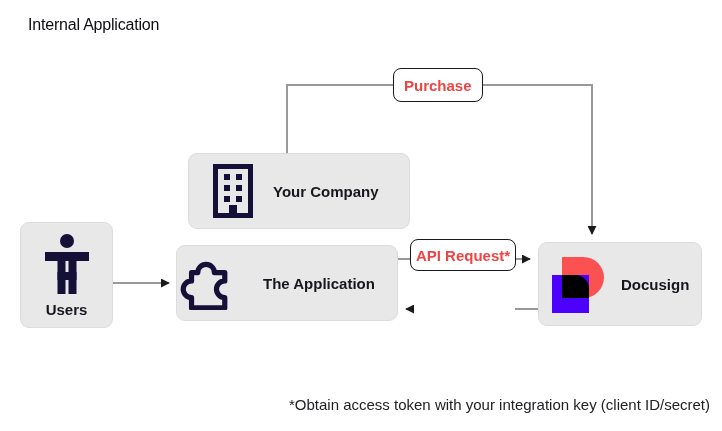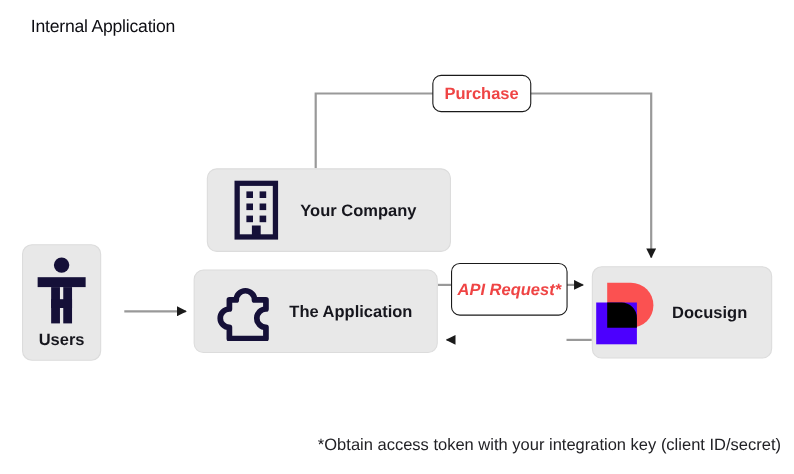--- a/index.html
+++ b/index.html
@@ -36,46 +36,46 @@
     background: var(--box-fill, #e8e8e8);
     border: 1px solid var(--box-border, #ddd);
     border-radius: 9px;
     box-sizing: border-box;
     color: var(--text, #16161d);
     font-size: 15px;
     font-weight: 700;
   }
   .node-h { display: flex; align-items: center; }
   .node-users {
-    left: 20px; top: 222px; width: 72px; height: 106px;
+    left: 20px; top: 222px; width: 93px; height: 106px;
     display: flex; flex-direction: column; align-items: center; justify-content: center;
     gap: 6px;
   }
   .node-company { left: 176px; top: 153px; width: 222px; height: 76px; padding-left: 24px; gap: 20px; margin-left: 12px; }
-  .node-app     { left: 176px; top: 245px; width: 222px; height: 76px; padding-left: 17px; gap: 15px; }
-  .node-docusign{ left: 538px; top: 242px; width: 164px; height: 84px; padding-left: 2px; gap: 16px; }
+  .node-app     { left: 176px; top: 245px; width: 222px; height: 76px; padding-left: 0; gap: 32px; }
+  .node-docusign{ left: 538px; top: 242px; width: 164px; height: 84px; padding-left: 12px; gap: 16px; }
 
   .icon { display: block; flex: 0 0 auto; }
 
   .edge-label {
     position: absolute;
     z-index: 3;
     display: flex; align-items: center; justify-content: center;
     background: #ffffff;
     border: 1.6px solid var(--label-border, #1a1a1a);
     border-radius: 8px;
     box-sizing: border-box;
     font-size: 15px;
     font-weight: 700;
     color: #ef4444;
     padding: 0 10px;
     white-space: nowrap;
   }
   .edge-purchase { left: 393px; top: 68px;  height: 34px; }
-  .edge-request  { left: 410px; top: 239px; height: 48px; width: 106px; font-style: italic; }
+  .edge-request  { left: 410px; top: 239px; height: 32px; width: 106px; }
   .edge-response { left: 410px; top: 290px; height: 37px; width: 106px; }
 
   
   .ds-logo { position: relative; width: 54px; height: 59px; }
   .ds-logo .poppy {
     position: absolute; left: 11px; top: 2px; width: 42px; height: 41px;
     background: var(--poppy, #fb5151);
     border-radius: 0 21px 21px 0;
   }
   .ds-logo .violet {

